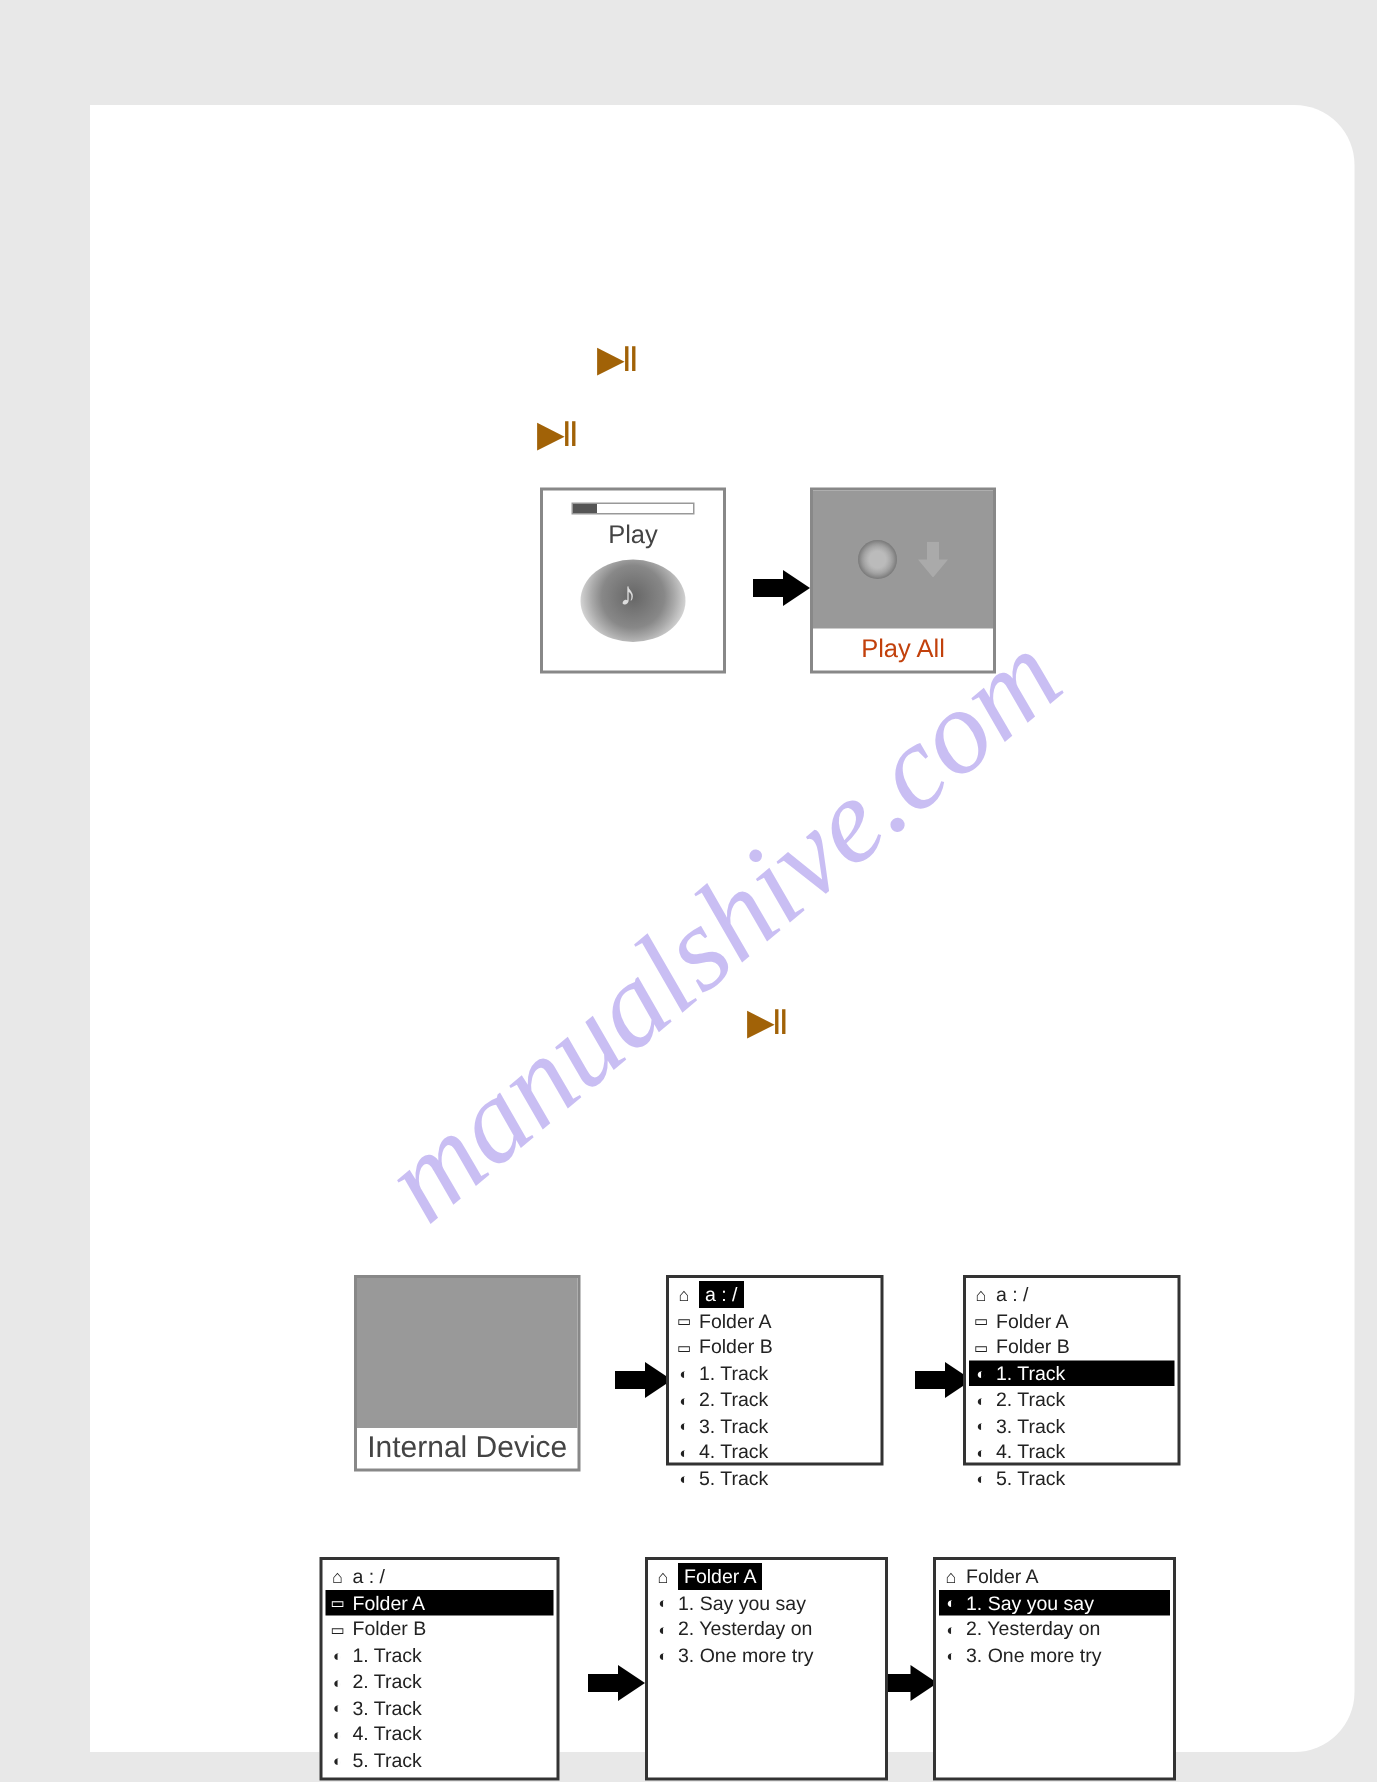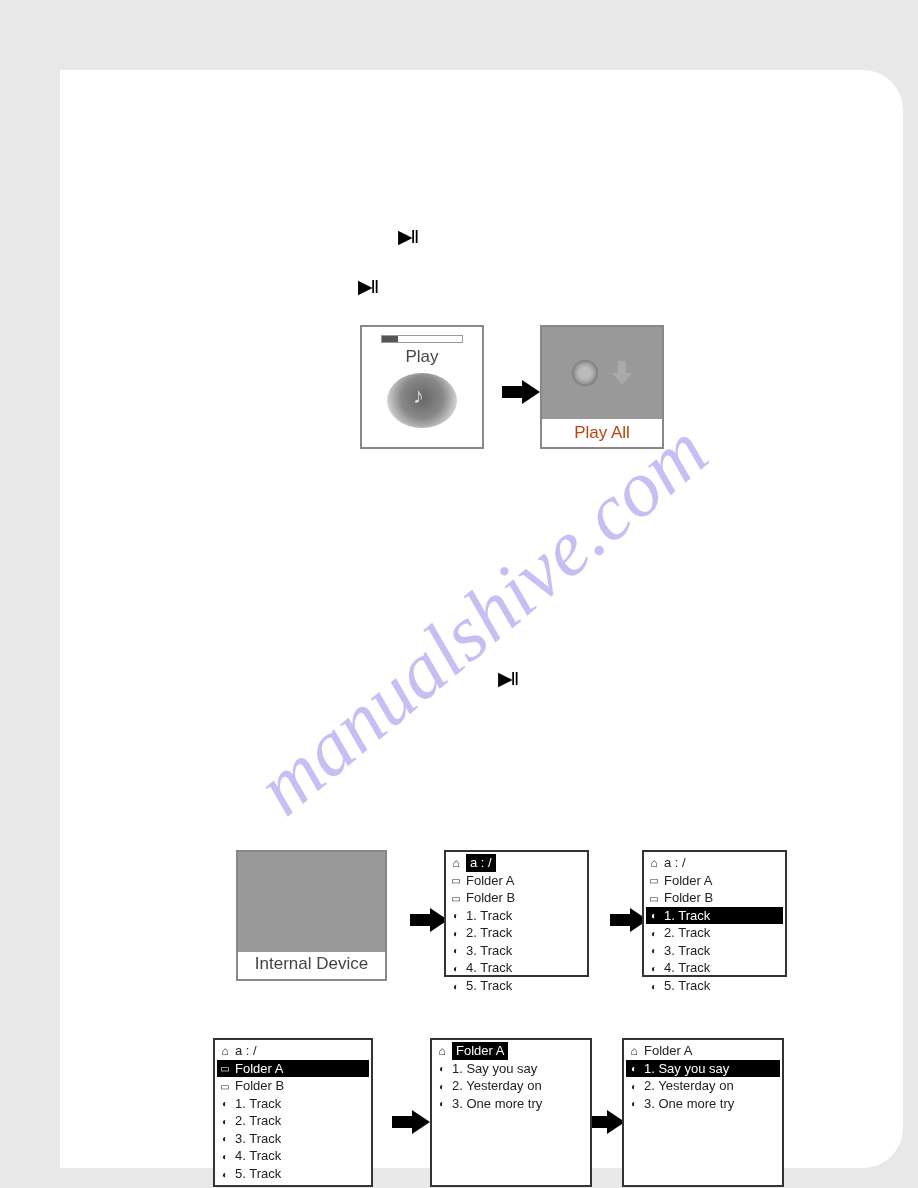--- a/index.html
+++ b/index.html
@@ -29,22 +29,22 @@
     font-size: 80px;
     color: rgba(100, 70, 220, 0.35);
     font-style: italic;
     font-family: Georgia, serif;
     white-space: nowrap;
     pointer-events: none;
     z-index: 100;
   }
   .playpause {
     display: inline-block;
-    font-size: 19px;
-    color: #000000;
+    font-size: 24px;
+    color: #a16207;
     letter-spacing: -2px;
   }
   .row1-icon1 { position: absolute; top: 155px; left: 338px; }
   .row2-icon1 { position: absolute; top: 205px; left: 298px; }
 
   
   .music-box {
     position: absolute;
     top: 255px;
     left: 300px;
@@ -153,21 +153,21 @@
   .internal-box .icons-area {
     width: 100%;
     height: 100px;
     background: #999;
     display: flex;
     align-items: center;
     justify-content: center;
     gap: 14px;
   }
   .internal-box .lbl {
-    font-size: 17px;
+    font-size: 20px;
     color: #444;
     padding-top: 2px;
   }
 
   .arrow2 { position: absolute; top: 838px; left: 370px; }
   .arrow3 { position: absolute; top: 838px; left: 570px; }
   .arrow4 { position: absolute; top: 1040px; left: 352px; }
   .arrow5 { position: absolute; top: 1040px; left: 547px; }
 
   

